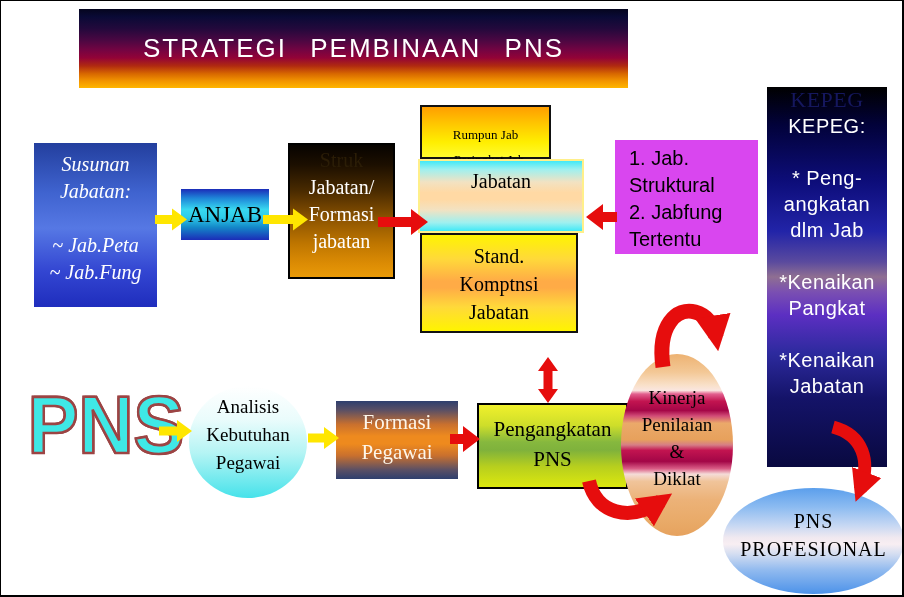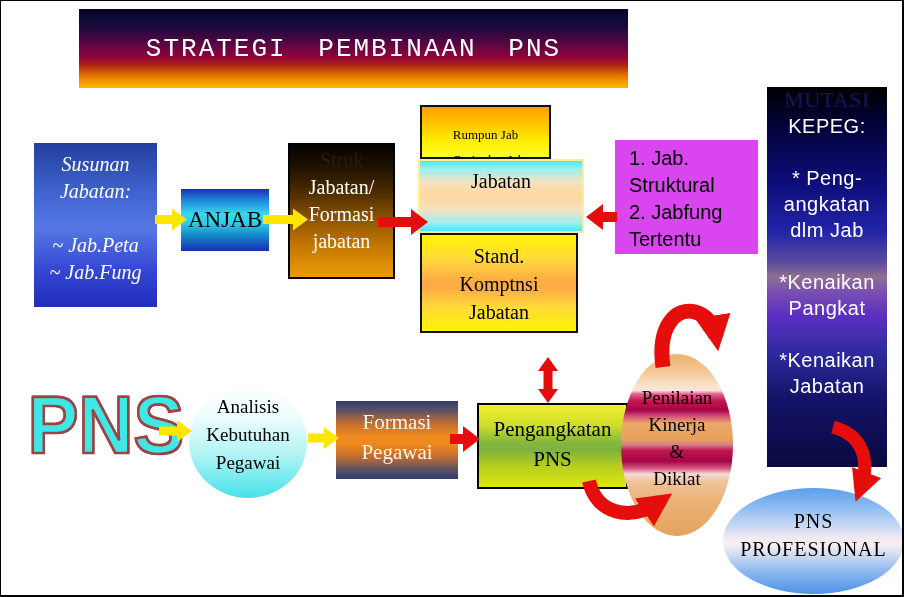--- a/index.html
+++ b/index.html
@@ -12,31 +12,31 @@
   .node{position:absolute;box-sizing:border-box;text-align:center;color:#000;}
   .node .ln{white-space:pre;}
 
   
   .banner{
     left:78px;top:8px;width:549px;height:79px;
     background:linear-gradient(180deg,#05051e 0%,#0a0a36 10%,#23093c 25%,#4c0742 40%,#740442 52%,#930337 62%,#b02a10 72%,#d86800 82%,#f29400 91%,#ffb600 100%);
     display:flex;align-items:center;justify-content:center;
   }
   .banner span{
-    color:#fff;font-family:Liberation Mono, monospace;font-size:26px;
+    color:#fff;font-family:Liberation Sans, sans-serif;font-size:26px;
     letter-spacing:2px;word-spacing:14px;
   }
 
   .susunan{
     left:33px;top:142px;width:123px;height:164px;
     background:linear-gradient(180deg,#233f9e 0%,#3f63cf 30%,#5678e4 52%,#3346d2 78%,#1f2dbd 100%);
     color:#fff;font-size:20px;line-height:27px;padding-top:8px;font-style:italic;
   }
   .anjab{
-    left:180px;top:188px;width:88px;height:62px;
+    left:180px;top:188px;width:88px;height:51px;
     background:linear-gradient(180deg,#1b2cb8 0%,#1e86d8 18%,#38d8f0 40%,#2ecdea 55%,#1488c8 75%,#1b2cb8 100%);
     display:flex;align-items:center;justify-content:center;font-size:23px;
   }
   .peta{
     left:287px;top:142px;width:107px;height:136px;border:2px solid #000;
     background:linear-gradient(180deg,#070300 0%,#1c0f00 15%,#4a2b00 35%,#8a5200 55%,#bf7600 75%,#dc8c04 90%,#e99a08 100%);
     color:#fff;font-size:20px;line-height:27px;padding-top:2px;
   }
   .peta .ln:first-child{color:#2b1d06;}
 
@@ -146,21 +146,21 @@
     </div>
 
   <div class="node jabtypes">
       <div class="ln">1. Jab.</div>
       <div class="ln">Struktural</div>
       <div class="ln">2. Jabfung</div>
       <div class="ln">Tertentu</div>
     </div>
 
   <div class="node mutasi">
-      <div class="ln">MUTASI</div>
+      <div class="ln">KEPEG</div>
       <div class="ln">KEPEG:</div>
       <div class="ln">&nbsp;</div>
       <div class="ln">* Peng-</div>
       <div class="ln">angkatan</div>
       <div class="ln">dlm Jab</div>
       <div class="ln">&nbsp;</div>
       <div class="ln">*Kenaikan</div>
       <div class="ln">Pangkat</div>
       <div class="ln">&nbsp;</div>
       <div class="ln">*Kenaikan</div>
@@ -178,22 +178,22 @@
     </div>
   <div class="node formasi">
       <div class="ln">Formasi</div>
       <div class="ln">Pegawai</div>
     </div>
   <div class="node pengangkatan">
       <div class="ln">Pengangkatan</div>
       <div class="ln">PNS</div>
     </div>
   <div class="node penilaian">
+      <div class="ln">Kinerja</div>
       <div class="ln">Penilaian</div>
-      <div class="ln">Kinerja</div>
       <div class="ln">&amp;</div>
       <div class="ln">Diklat</div>
     </div>
   <div class="node profesional">
       <div class="ln">PNS</div>
       <div class="ln">PROFESIONAL</div>
     </div>
 
   <svg class="arrows" width="904" height="597" viewBox="0 0 904 597">
     <defs>

